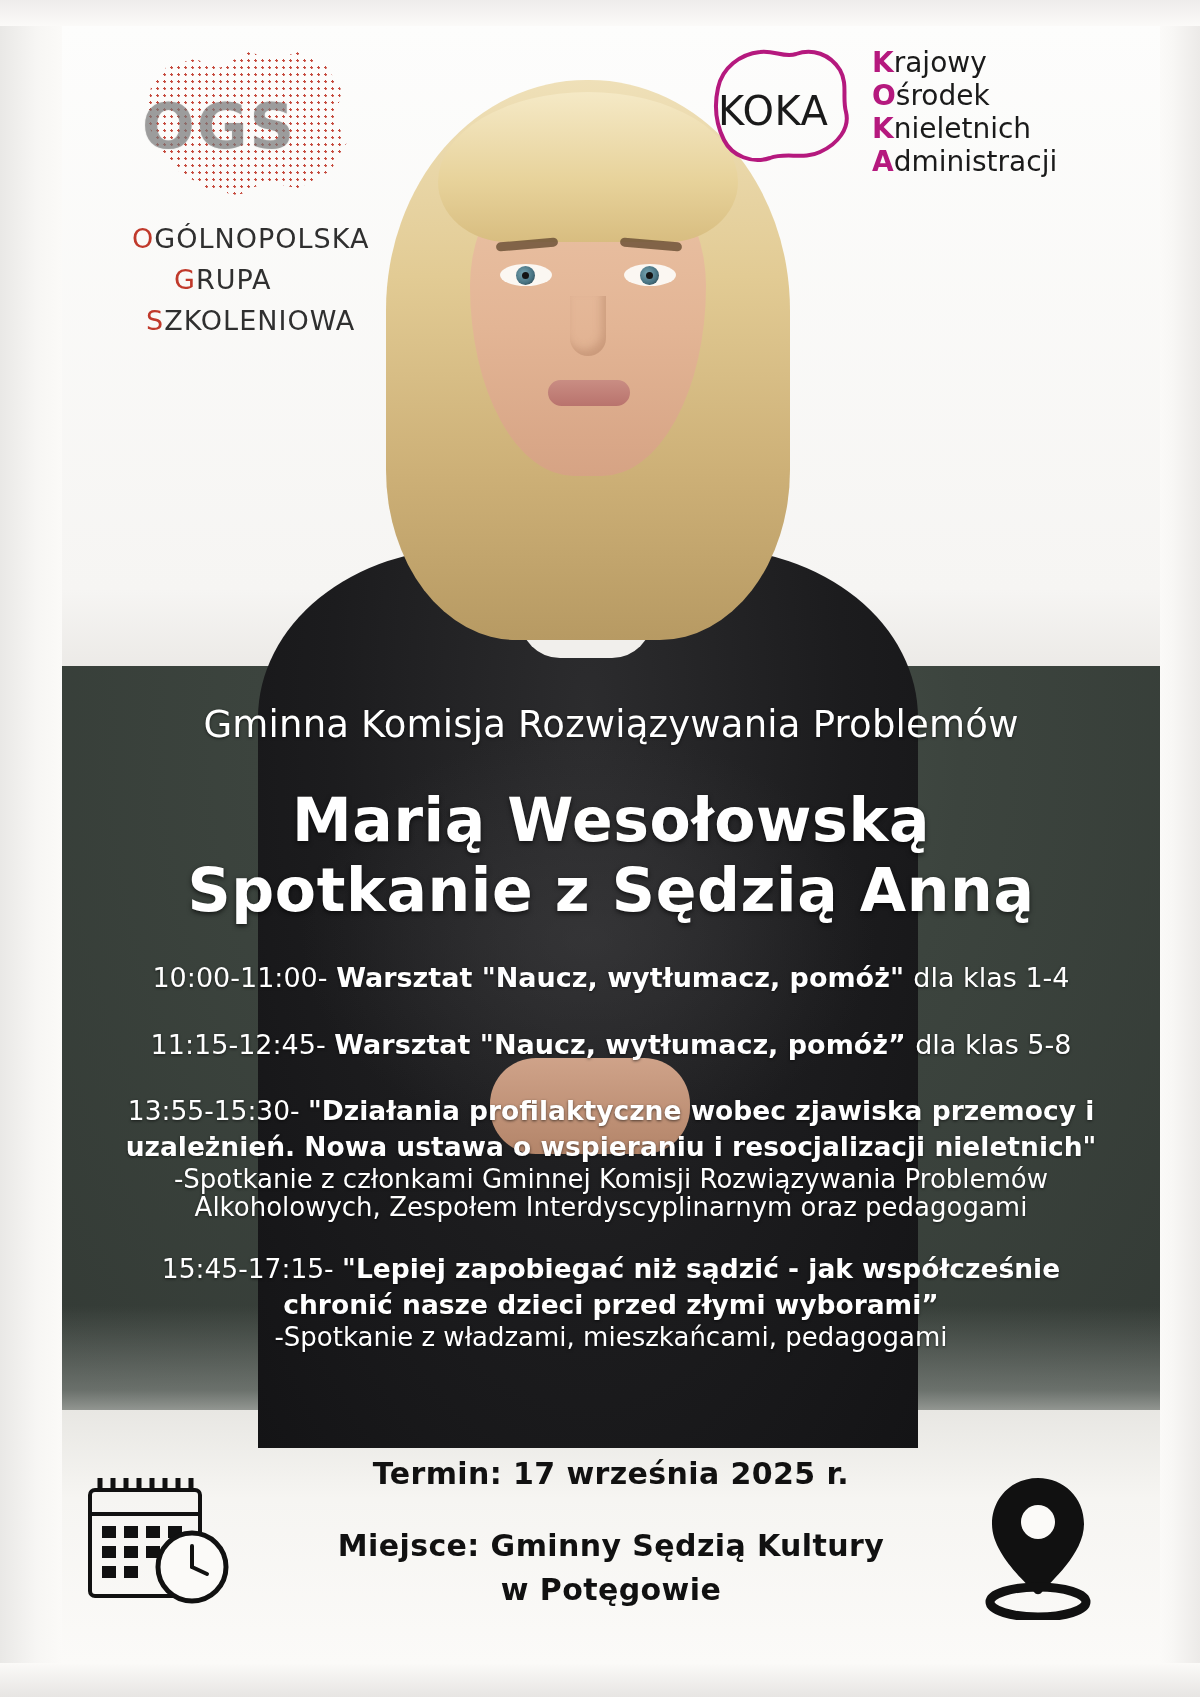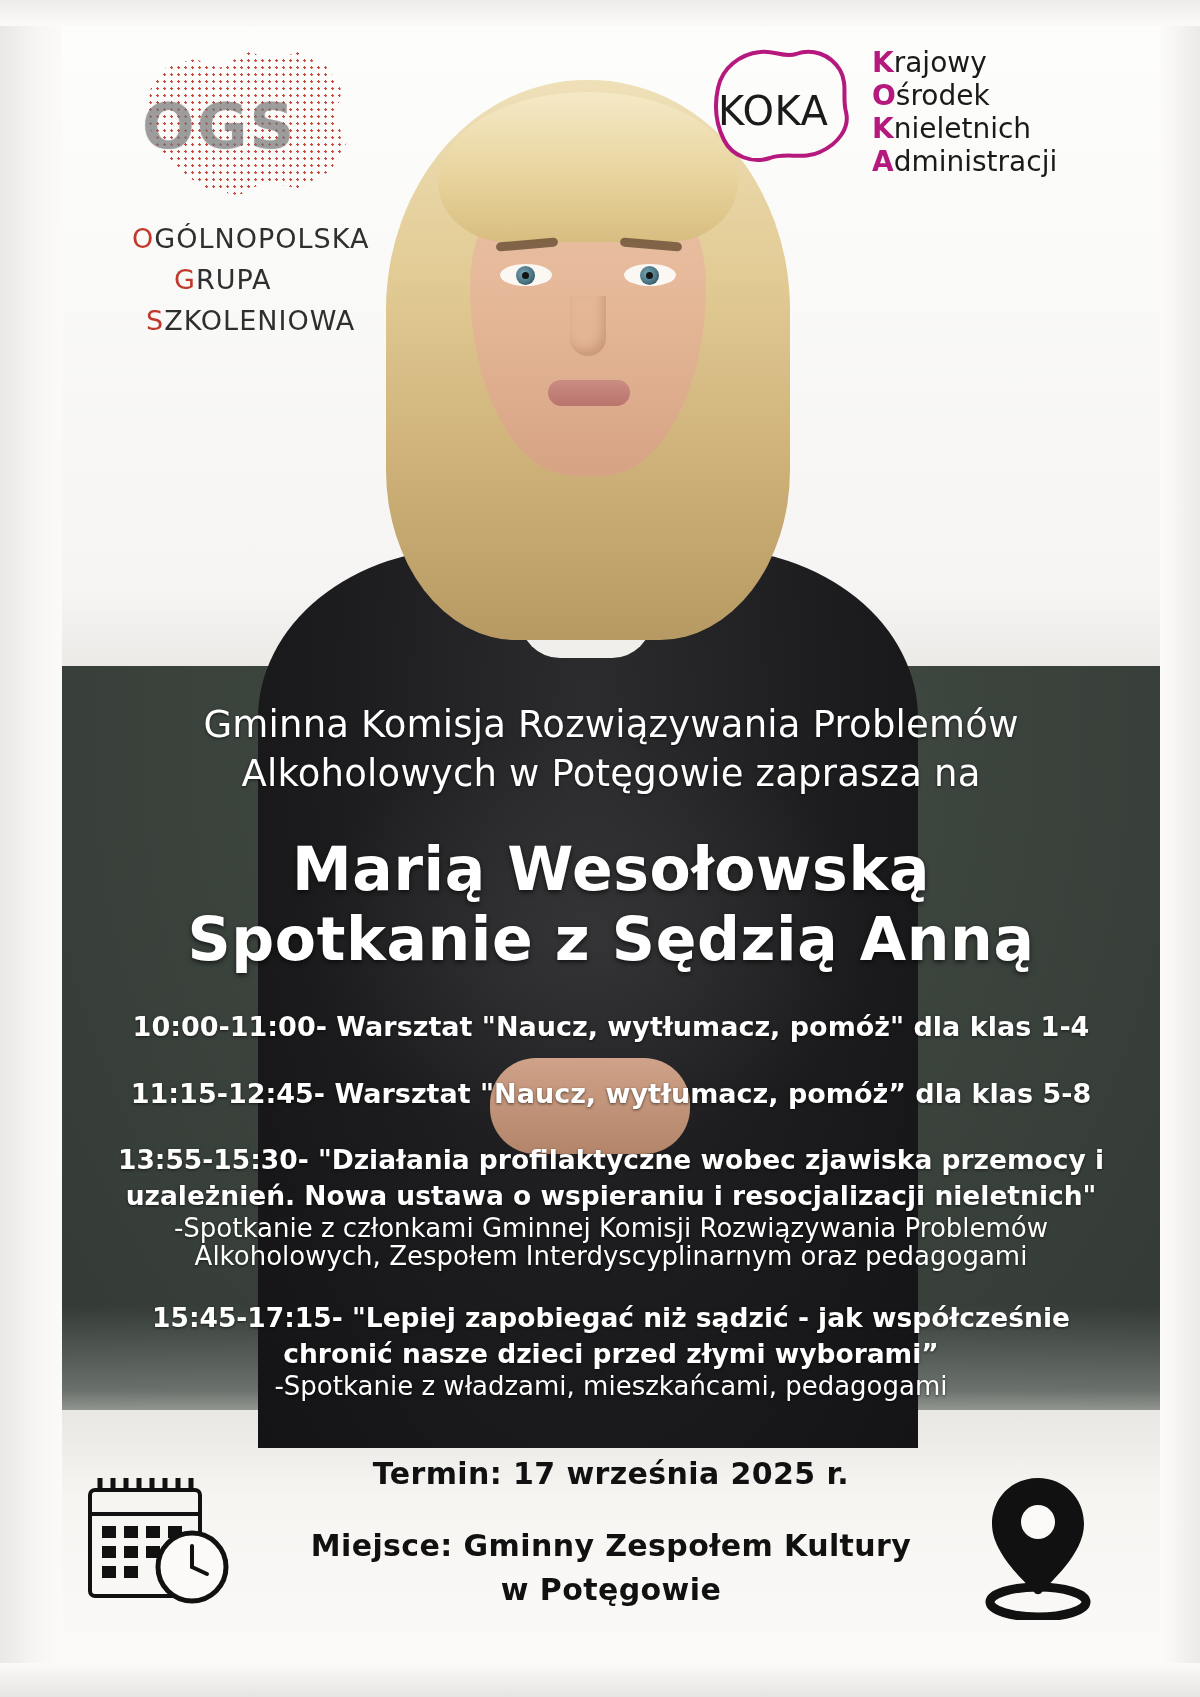--- a/index.html
+++ b/index.html
@@ -216,21 +216,21 @@
   .schedule {
     margin-top: 34px;
     padding: 0 52px;
   }
   .s-item { margin-bottom: 30px; }
   .s-line {
     font-family: "DejaVu Sans", sans-serif;
     font-size: 27px; line-height: 37px;
     text-shadow: 0 1px 3px rgba(0,0,0,.6);
   }
-  .s-line .t { font-weight: 700; }
+  .s-line .t { font-weight: 400; }
   .s-line .b { font-weight: 700; }
   .s-sub {
     font-family: "DejaVu Sans", sans-serif;
     font-size: 26px; line-height: 28px; font-weight: 400;
     text-shadow: 0 1px 3px rgba(0,0,0,.6);
   }
   .s-item.wide .s-line { font-size: 26.5px; line-height: 36px; }
 
   
   .footer {
@@ -317,21 +317,20 @@
       <div><b>O</b><span>środek</span></div>
       <div><b>K</b><span>nieletnich</span></div>
       <div><b>A</b><span>dministracji</span></div>
     </div>
   </div>
 
   <div class="content">
 
     <div class="invite">
       <div>Gminna Komisja Rozwiązywania Problemów</div>
-      <div>Alkoholowych w Potęgowie zaprasza na</div>
     </div>
 
     <div class="title">
       <div>Marią Wesołowską</div>
       <div>Spotkanie z Sędzią Anną</div>
     </div>
 
     <div class="schedule">
 
       <div class="s-item">
@@ -398,18 +397,18 @@
 
   <svg class="pin-icon" viewBox="0 0 140 150">
     <path d="M70 8 C44 8, 24 28, 24 54 C24 84, 58 112, 66 122 C68 125, 72 125, 74 122
              C82 112, 116 84, 116 54 C116 28, 96 8, 70 8 Z" fill="#111"></path>
     <circle cx="70" cy="52" r="17" fill="#fbfaf8"></circle>
     <ellipse cx="70" cy="132" rx="48" ry="15" fill="none" stroke="#111" stroke-width="9"></ellipse>
   </svg>
 
   <div class="footer">
     <div class="f-line">Termin: 17 września 2025 r.</div>
-    <div class="f-line spaced">Miejsce: Gminny Zespołem Kultury</div>
+    <div class="f-line spaced">Miejsce: Gminny Sędzią Kultury</div>
     <div class="f-line">w Potęgowie</div>
   </div>
 
   <div class="corner-mark">&nbsp;</div>
 </div>
 
 </body></html>

